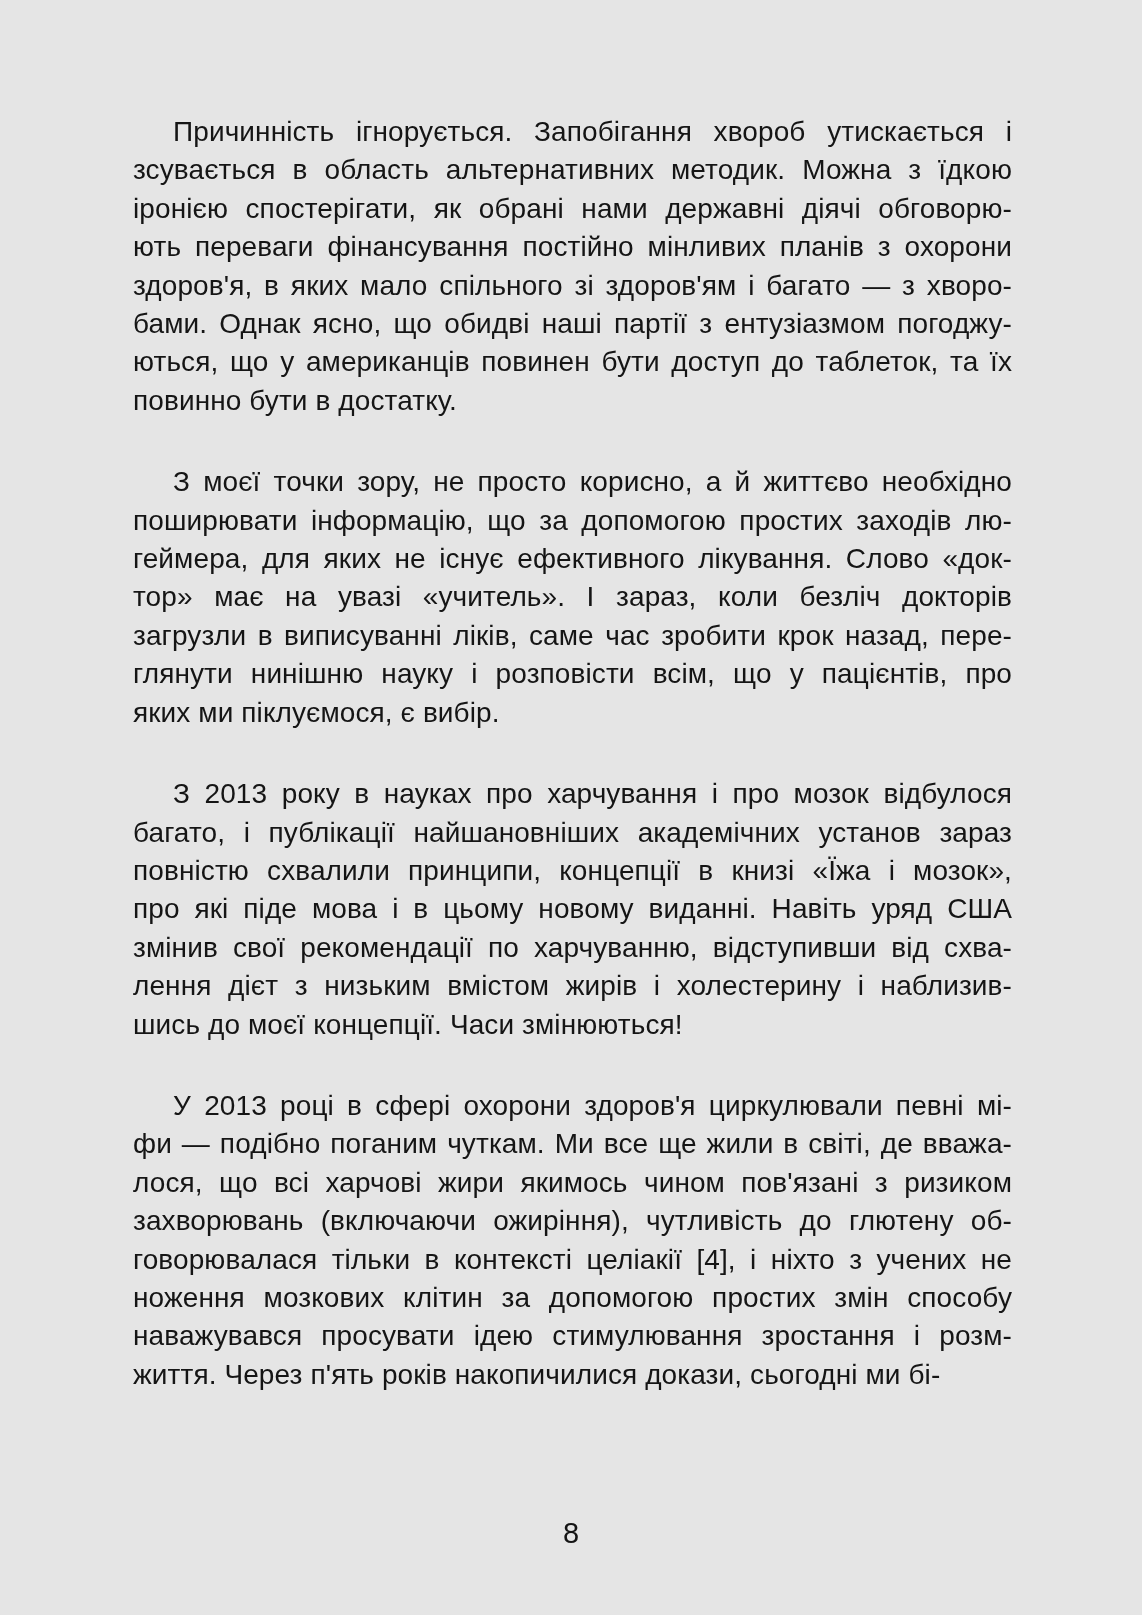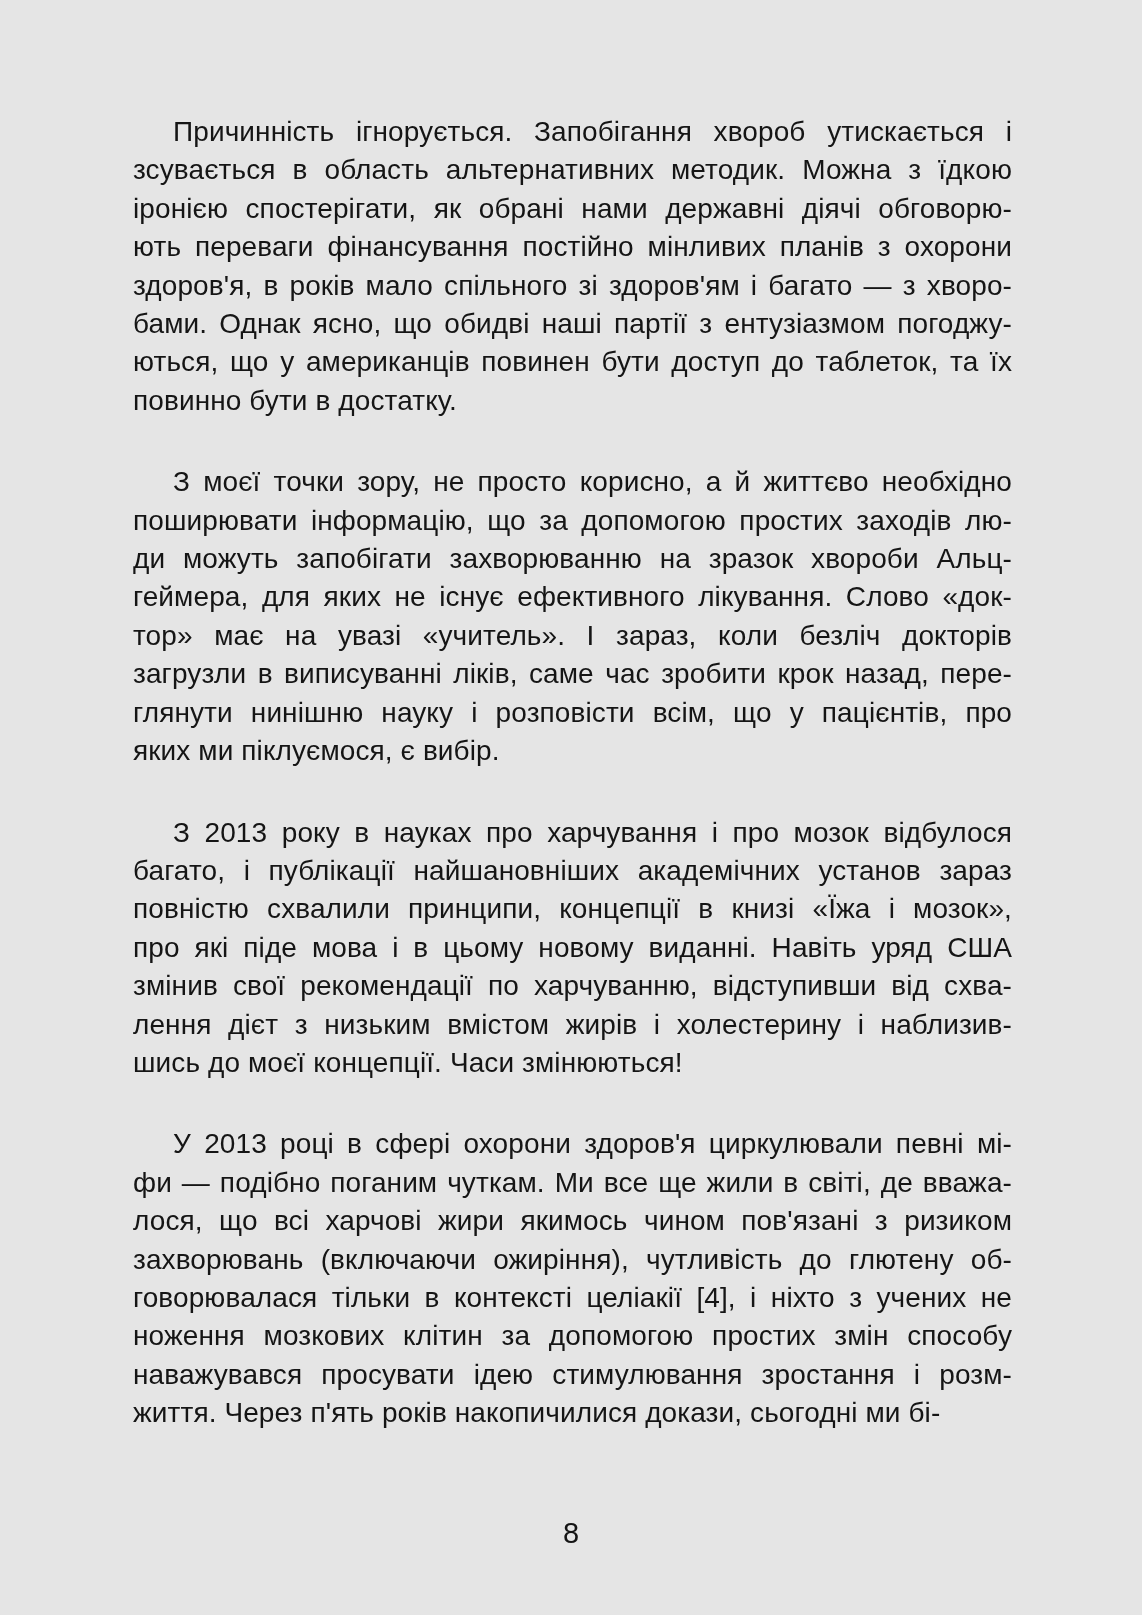--- a/index.html
+++ b/index.html
@@ -55,29 +55,28 @@
 </head>
 <body>
 
 <div class="page">
   <main class="text-block">
       <div class="paragraph">
         <div class="line first">Причинність ігнорується. Запобігання хвороб утискається і</div>
         <div class="line">зсувається в область альтернативних методик. Можна з їдкою</div>
         <div class="line">іронією спостерігати, як обрані нами державні діячі обговорю-</div>
         <div class="line">ють переваги фінансування постійно мінливих планів з охорони</div>
-        <div class="line">здоров'я, в років мало спільного зі здоров'ям і багато — з хворо-</div>
+        <div class="line">здоров'я, в яких мало спільного зі здоров'ям і багато — з хворо-</div>
         <div class="line">бами. Однак ясно, що обидві наші партії з ентузіазмом погоджу-</div>
         <div class="line">ються, що у американців повинен бути доступ до таблеток, та їх</div>
         <div class="line last">повинно бути в достатку.</div>
       </div>
       <div class="paragraph">
         <div class="line first">З моєї точки зору, не просто корисно, а й життєво необхідно</div>
         <div class="line">поширювати інформацію, що за допомогою простих заходів лю-</div>
-        <div class="line">ди можуть запобігати захворюванню на зразок хвороби Альц-</div>
         <div class="line">геймера, для яких не існує ефективного лікування. Слово «док-</div>
         <div class="line">тор» має на увазі «учитель». І зараз, коли безліч докторів</div>
         <div class="line">загрузли в виписуванні ліків, саме час зробити крок назад, пере-</div>
         <div class="line">глянути нинішню науку і розповісти всім, що у пацієнтів, про</div>
         <div class="line last">яких ми піклуємося, є вибір.</div>
       </div>
       <div class="paragraph">
         <div class="line first">З 2013 року в науках про харчування і про мозок відбулося</div>
         <div class="line">багато, і публікації найшановніших академічних установ зараз</div>
         <div class="line">повністю схвалили принципи, концепції в книзі «Їжа і мозок»,</div>

